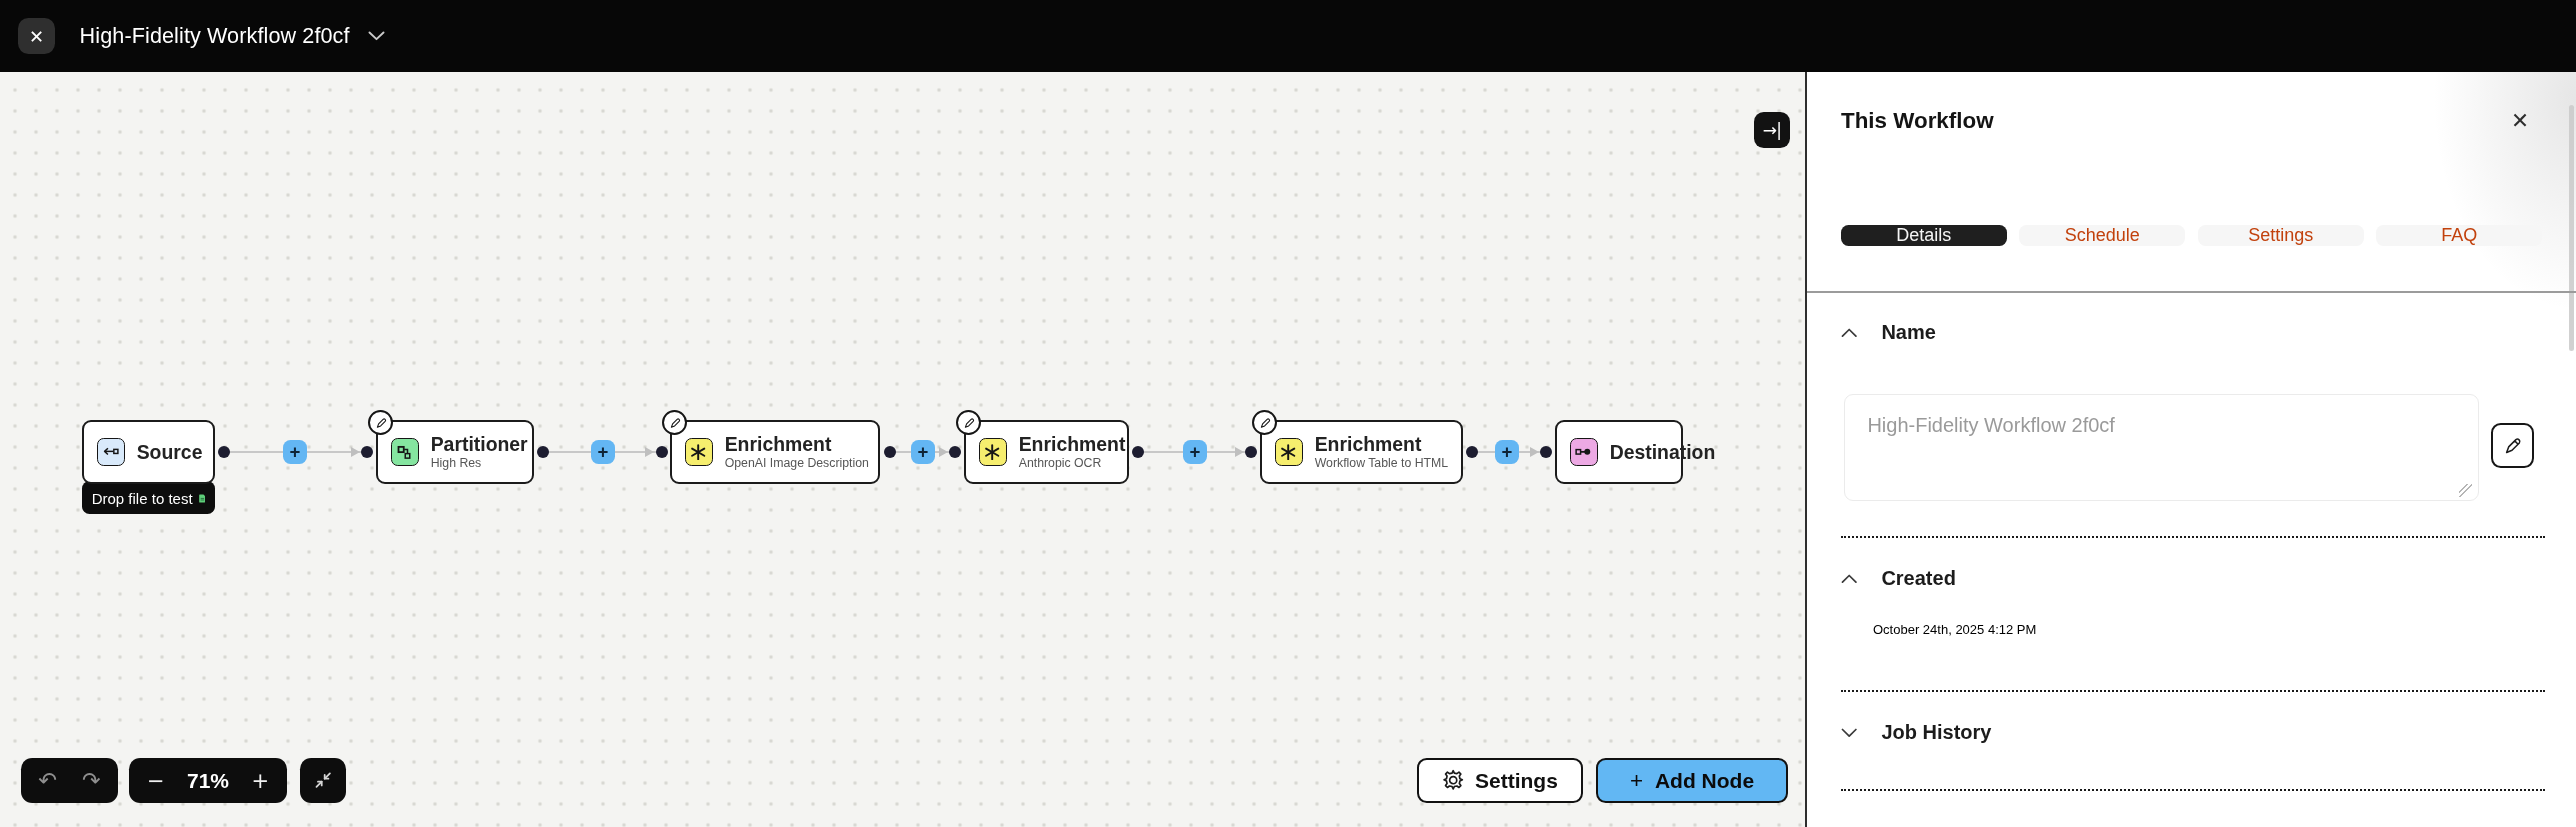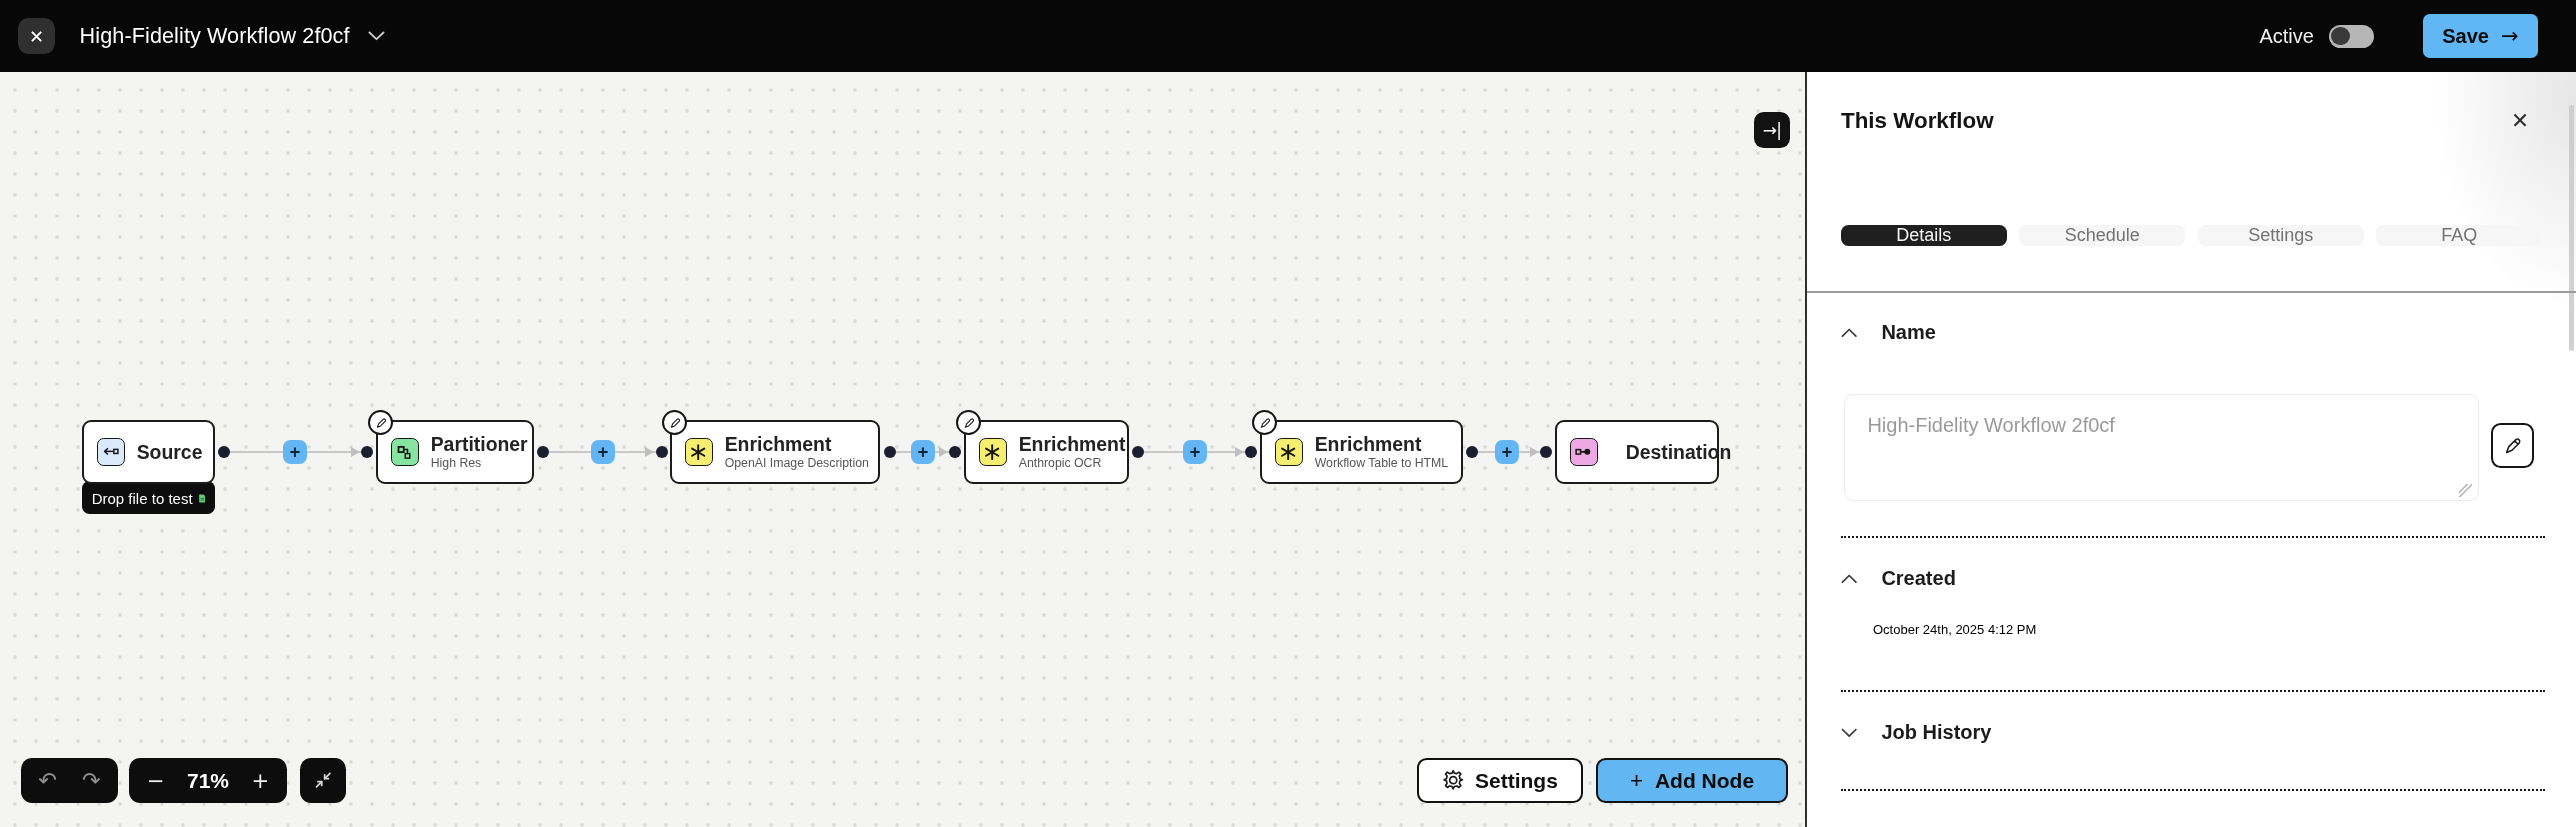--- a/index.html
+++ b/index.html
@@ -80,21 +80,21 @@
            border-left:2.2px solid #2e2e2e; }
   .corner-shade { position:absolute; right:0; top:0; width:224px; height:433px; pointer-events:none;
                   background:radial-gradient(ellipse 216px 321px at 100% 6%, rgba(100,100,100,.16), rgba(100,100,100,0) 66%); }
   .scroll-thumb { position:absolute; right:2.2px; top:33px; width:5.2px; height:246px; border-radius:3px;
                   background:#c9c9c9; opacity:.85; }
   .panel-title { position:absolute; left:34px; top:36px; font-size:22.4px; font-weight:700; color:#141414; }
   .panel-close { position:absolute; left:698px; top:33px; width:30px; height:30px; display:flex; align-items:center;
                  justify-content:center; color:#2e2e2e; font-size:21.6px; font-weight:300; cursor:pointer; }
   .tabs { position:absolute; left:34px; top:140px; width:701px; height:46px; display:flex; gap:12.7px;align-items:center; }
   .tab { flex:1; border-radius:7.5px; display:flex; align-items:center; justify-content:center;
-         font-size:18px; background:#f6f6f6; color:#737373; cursor:pointer; }
+         font-size:18px; background:#f6f6f6; color:#c2410c; cursor:pointer; }
   .tab.active { background:#1f1f1f; color:#f5f5f5; }
   .sep-solid { position:absolute; left:0; top:219px; width:771px; height:0; border-top:2.2px solid #9b9b9b; }
   .sep-dot { position:absolute; left:34px; width:704px; height:0; border-top:2.6px dotted #1a1a1a; }
   .sec-row { position:absolute; left:34px; display:flex; align-items:center; gap:24px; }
   .sec-label { font-size:20px; font-weight:700; color:#1c1c1c; }
   .name-area { position:absolute; left:37px; top:322px; width:635px; height:107px; border:1.5px solid #ebebeb;
                border-radius:9px; background:#fff; font-family:"Liberation Sans",sans-serif; font-size:20px;
                color:#9a9a9a; padding:19.4px 22.4px; resize:none; outline:none; }
   .grip { position:absolute; left:652px; top:412px; width:12.7px; height:12.7px; pointer-events:none;
           background:linear-gradient(135deg, transparent 0 5.2px, #b6b6b6 5.2px 6.7px, transparent 6.7px 9px, #b6b6b6 9px 10.4px, transparent 10.4px); }
@@ -108,30 +108,20 @@
 <div class="stage">
 
   <div class="topbar">
     <div class="tb-close uicon">✕</div>
     <div class="tb-title">High-Fidelity Workflow 2f0cf</div>
     <div class="tb-chev">
       <svg width="17" height="9.7" viewBox="0 0 23 13">
           <polyline points="2,2 11.5,11 21,2" fill="none" stroke="#c9c9c9" stroke-width="2.6" stroke-linecap="round" stroke-linejoin="round"></polyline>
         </svg>
     </div>
-    <div class="tb-right">
-      <span class="tb-active">Active</span>
-      <div class="toggle">
-          <div class="knob"></div>
-        </div>
-      <div class="tb-save">
-        <span>Save</span>
-        <span class="arr uicon">→</span>
-      </div>
-    </div>
   </div>
 
   <div class="canvas">
 
     <div class="collapse-btn uicon">→|</div>
 
     <div class="wire" style="left:224px; width:143px;"></div>
     <div class="wire" style="left:543px; width:119px;"></div>
     <div class="wire" style="left:890px; width:66px;"></div>
     <div class="wire" style="left:1138px; width:113px;"></div>
@@ -257,21 +247,21 @@
               <line x1="19.2" y1="6.2" x2="2.8" y2="15.8"></line>
             </g>
           </svg>
       </div>
       <div class="node-text">
         <div class="node-title">Enrichment</div>
         <div class="node-sub">Workflow Table to HTML</div>
       </div>
     </div>
 
-    <div class="node" style="left:1555px; top:348px; width:164px;gap:16px;">
+    <div class="node" style="left:1555px; top:348px; width:128px;">
       <div class="node-icon ic-dest">
         <svg width="16.4" height="9.7" viewBox="0 0 22 13">
             <rect x="1.5" y="3.5" width="6" height="6" fill="none" stroke="#161616" stroke-width="2"></rect>
             <line x1="7.5" y1="6.5" x2="14" y2="6.5" stroke="#161616" stroke-width="2.4"></line>
             <circle cx="16.5" cy="6.5" r="4" fill="#161616"></circle>
           </svg>
       </div>
       <div class="node-text">
         <div class="node-title">Destination</div>
       </div>

